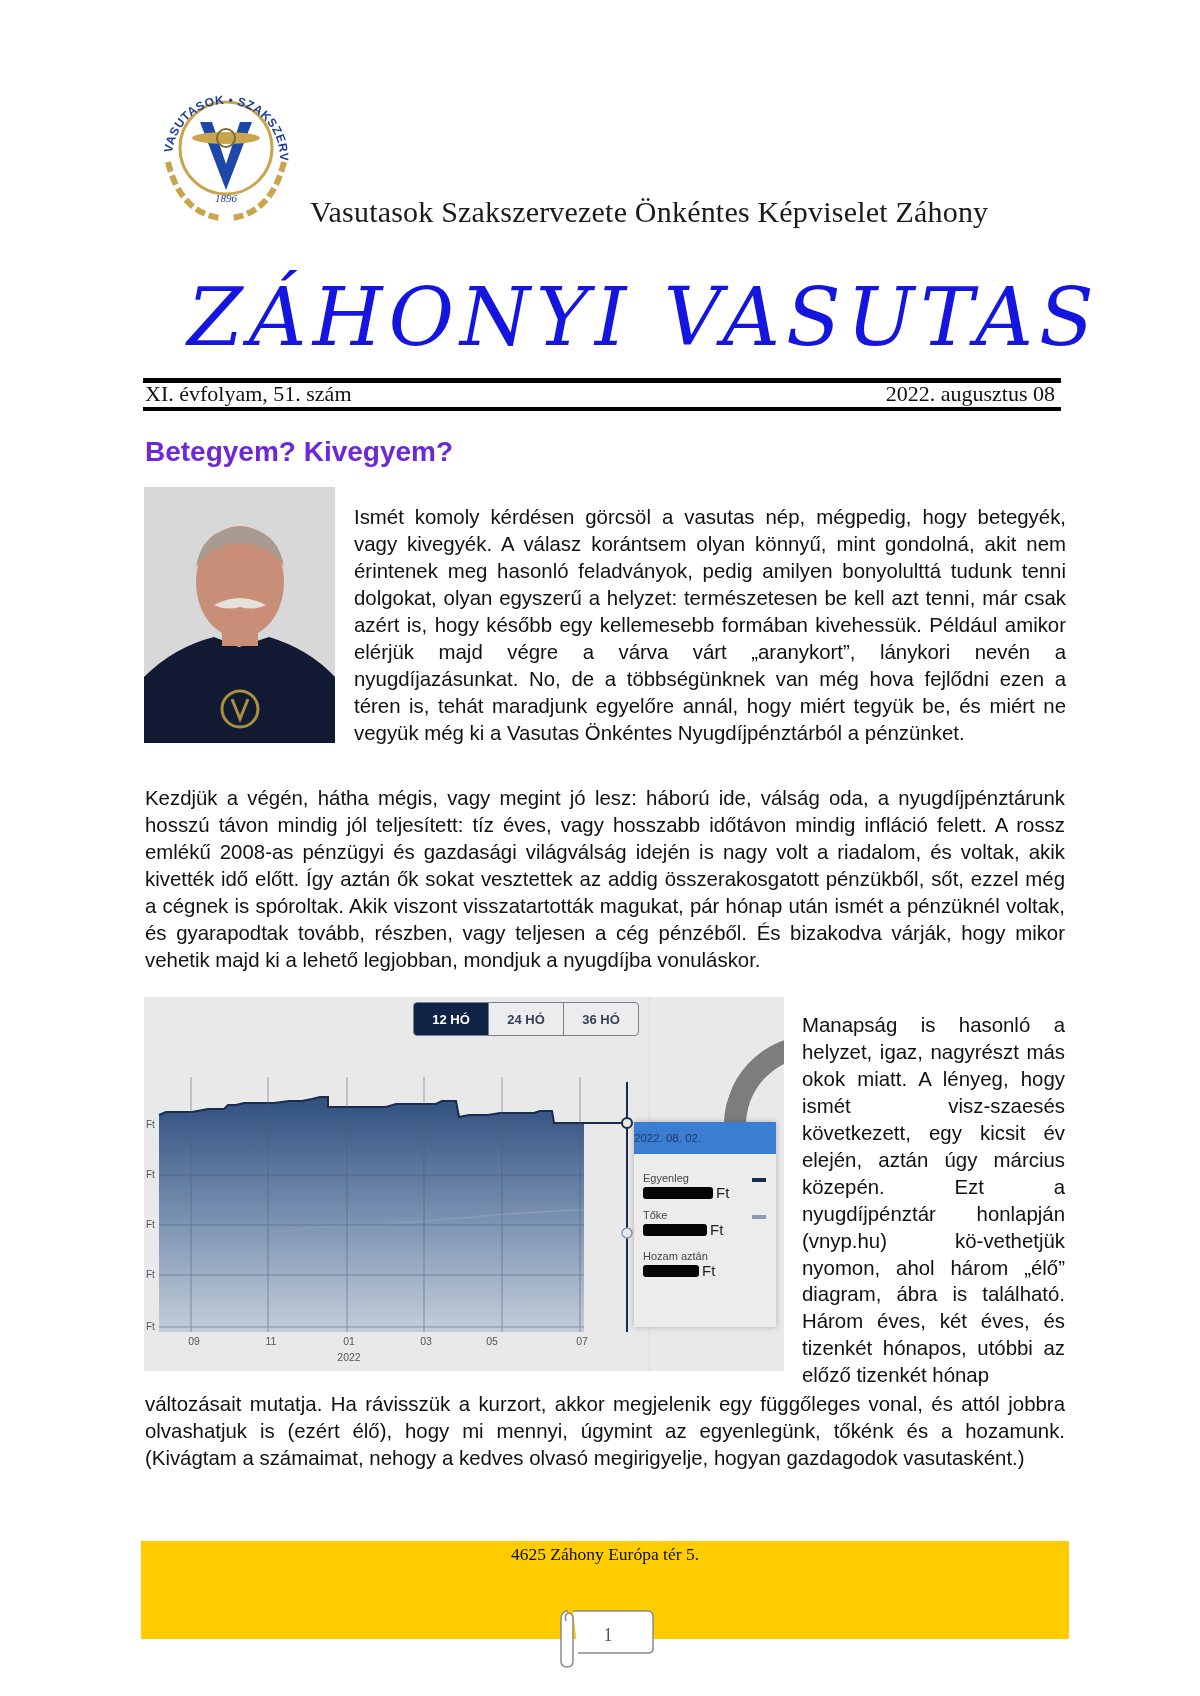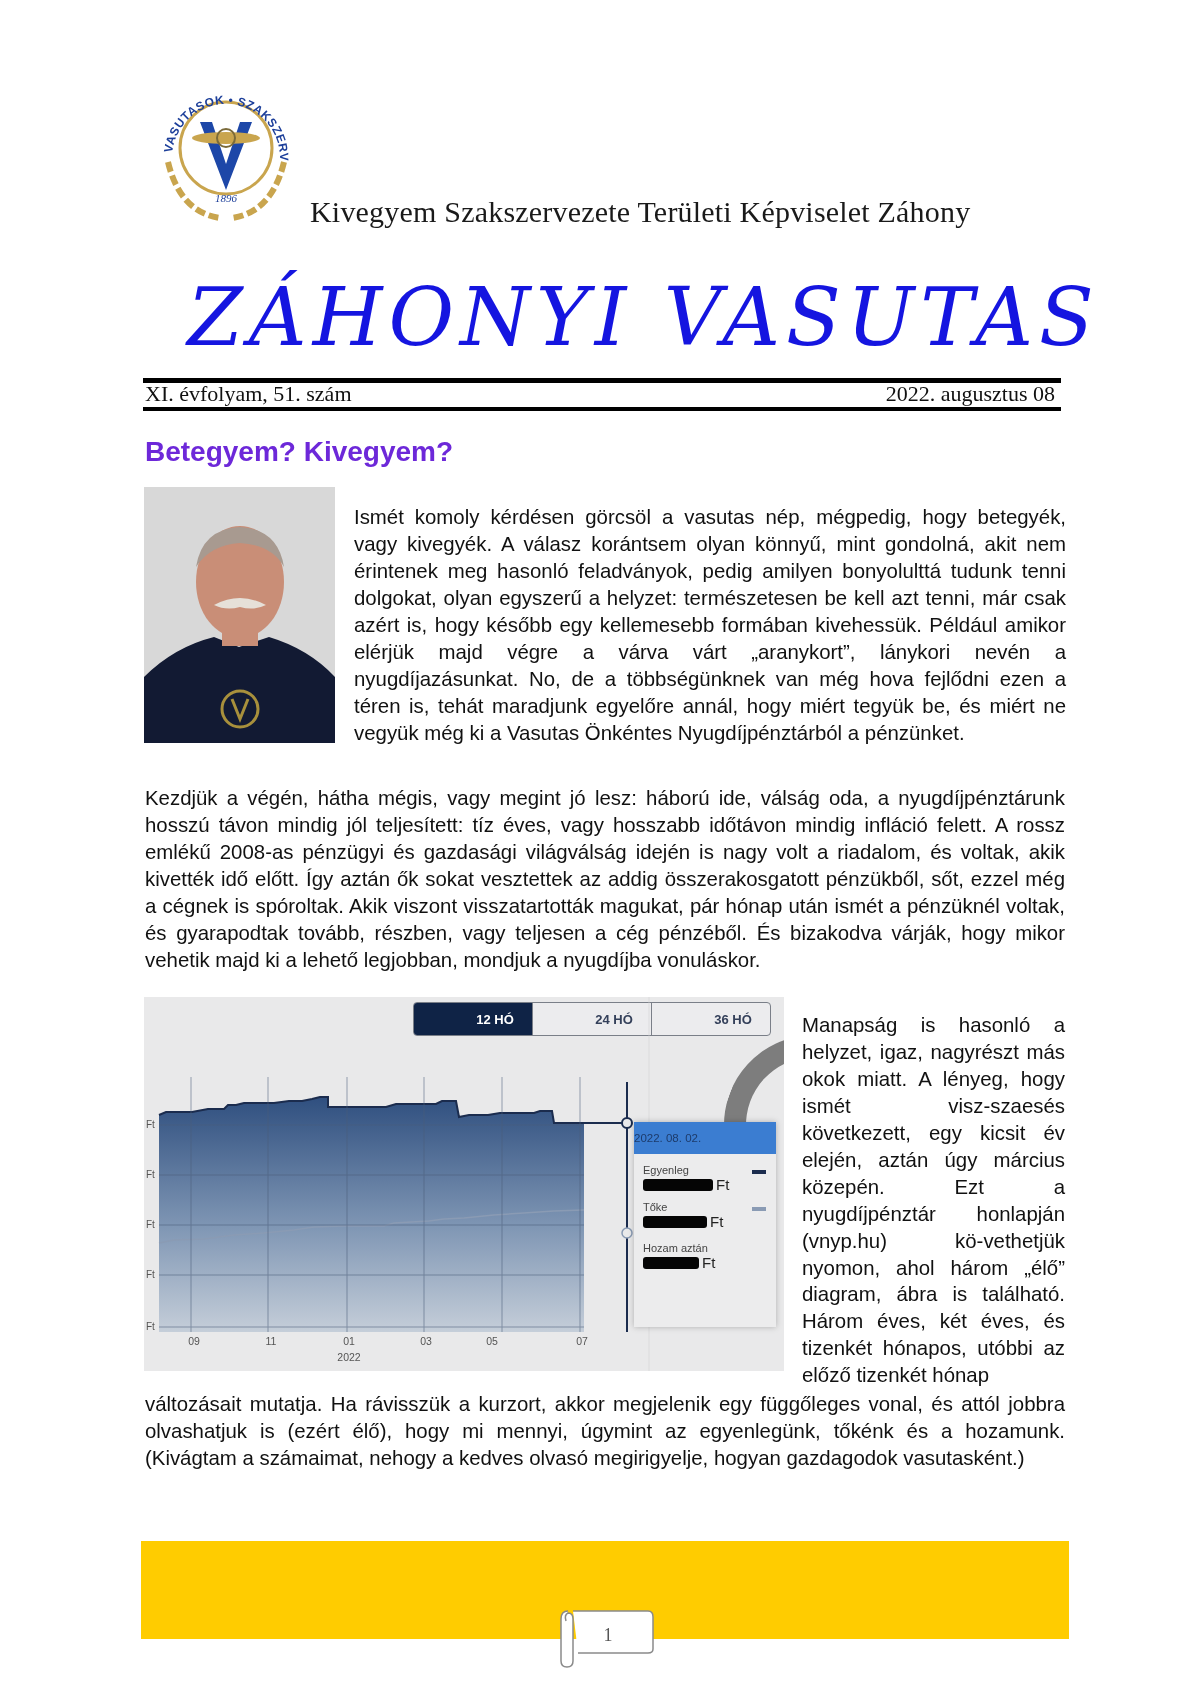--- a/index.html
+++ b/index.html
@@ -20,21 +20,21 @@
   .photo { position: absolute; left: 144px; top: 487px; width: 191px; height: 256px; background: linear-gradient(#dcdcdc, #d0d0d0); overflow: hidden; }
 
   .para { position: absolute; font-size: 20.4px; line-height: 26.9px; text-align: justify; color: #111; }
   .para1 { left: 354px; top: 484px; width: 712px; }
   .para2 { left: 145px; top: 765px; width: 920px; }
   .para3 { left: 802px; top: 992px; width: 263px; }
   .para4 { left: 145px; top: 1371px; width: 920px; }
 
   .chart-shot { position: absolute; left: 144px; top: 997px; width: 640px; height: 374px; background: #e9e9ea; overflow: hidden; }
   .range-group { position: absolute; left: 269px; top: 5px; display: flex; border: 1px solid #7a7f88; border-radius: 4px; overflow: hidden; background: #ececee; }
-  .range-btn { width: 74px; height: 32px; font-size: 13px; font-weight: bold; display: flex; align-items: center; justify-content: center; color: #34405a; border-right: 1px solid #7a7f88; padding-left: 44px; }
+  .range-btn { width: 74px; height: 32px; font-size: 13px; font-weight: bold; display: flex; align-items: center; justify-content: center; color: #34405a; border-right: 1px solid #7a7f88; }
   .range-btn:last-child { border-right: none; }
   .range-btn.active { background: #0f2346; color: #ffffff; }
 
   .ylab { position: absolute; left: 2px; font-size: 10px; color: #555; }
   .xlab { position: absolute; top: 338px; font-size: 10.5px; color: #555; text-align: center; width: 40px; }
 
   .tooltip { position: absolute; left: 490px; top: 125px; width: 142px; height: 205px; background: #ececed; box-shadow: 0 0 6px rgba(0,0,0,0.25); }
   .tt-date { height: 32px; background: #3b7dd1; color: #1d3b6b; font-size: 11.5px; line-height: 32px; }
   .tt-label { font-size: 11px; color: #444; margin-left: 9px; }
   .tt-val { font-size: 15px; color: #222; margin-left: 9px; display: flex; align-items: center; gap: 3px; }
@@ -61,21 +61,21 @@
       <textPath href="#ringpath" startOffset="3%">VASUTASOK • SZAKSZERVEZETE</textPath>
     </text>
     <path d="M50 50 L76 118 L102 50 L90 50 L76 92 L62 50 Z" fill="#1d47a8"></path>
     <ellipse cx="76" cy="66" rx="34" ry="6" fill="#c9a54e"></ellipse>
     <circle cx="76" cy="66" r="9" fill="none" stroke="#7a6a3a" stroke-width="2"></circle>
     <text x="76" y="130" font-size="11" font-style="italic" text-anchor="middle" fill="#1d3f9a" font-family="Liberation Serif, serif">1896</text>
     <path d="M18 90 Q 30 140 70 146" fill="none" stroke="#c9a54e" stroke-width="6" stroke-dasharray="10 4"></path>
     <path d="M134 90 Q 122 140 82 146" fill="none" stroke="#c9a54e" stroke-width="6" stroke-dasharray="10 4"></path>
   </svg>
 </div>
-<div class="org-name">Kivegyem Szakszervezete Területi Képviselet Záhony</div>
+<div class="org-name">Vasutasok Szakszervezete Önkéntes Képviselet Záhony</div>
 
 <div class="masthead">ZÁHONYI VASUTAS</div>
 
 <div class="rule top"></div>
 <div class="issue-row">
   <span>XI. évfolyam, 51. szám</span>
   <span>2022. augusztus 08</span>
 </div>
 <div class="rule bottom"></div>
 
@@ -150,21 +150,21 @@
   <span class="xlab" style="left:185px">01</span>
   <span class="xlab" style="left:262px">03</span>
   <span class="xlab" style="left:328px">05</span>
   <span class="xlab" style="left:418px">07</span>
   <span class="xlab" style="left:185px;top:354px">2022</span>
 
   <div class="gauge"></div>
 
   <div class="tooltip">
     <div class="tt-date">2022. 08. 02.</div>
-    <div style="position:relative;margin-top:10px;">
+    <div style="position:relative;margin-top:18px;">
       <div class="tt-label">Egyenleg</div>
       <span class="tt-swatch" style="top:6px;background:#1b2c4e;"></span>
       <div class="tt-val">
           <span class="redact" style="width:70px"></span>
           <span>Ft</span>
         </div>
     </div>
     <div style="position:relative;margin-top:8px;">
       <div class="tt-label">Tőke</div>
       <span class="tt-swatch" style="top:6px;background:#8a9bb4;"></span>
@@ -180,19 +180,20 @@
           <span>Ft</span>
         </div>
     </div>
   </div>
 </div>
 
 <p class="para para3">Manapság is hasonló a helyzet, igaz, nagyrészt más okok miatt. A lényeg, hogy ismét visz-szaesés következett, egy kicsit év elején, aztán úgy március közepén. Ezt a nyugdíjpénztár honlapján (vnyp.hu) kö-vethetjük nyomon, ahol három „élő” diagram, ábra is található. Három éves, két éves, és tizenkét hónapos, utóbbi az előző tizenkét hónap</p>
 <p class="para para4">változásait mutatja. Ha rávisszük a kurzort, akkor megjelenik egy függőleges vonal, és attól jobbra olvashatjuk is (ezért élő), hogy mi mennyi, úgymint az egyenlegünk, tőkénk és a hozamunk. (Kivágtam a számaimat, nehogy a kedves olvasó megirigyelje, hogyan gazdagodok vasutasként.)</p>
 
 <div class="footer">
+  <div>4625 Záhony Európa tér 5.</div>
 </div>
 
 <svg class="page-scroll" viewBox="0 0 110 66">
   <path d="M20 8 L95 8 Q 100 8 100 14 L100 46 Q 100 50 95 50 L25 50" fill="#fff" stroke="#8a8a8a" stroke-width="1.5"></path>
   <path d="M15 8 Q 8 8 8 16 L8 58 Q 8 64 14 64 Q 20 64 20 58 L20 16 Q 20 10 15 10 Q 11 12 13 18" fill="#fff" stroke="#8a8a8a" stroke-width="1.5"></path>
 </svg>
 <div class="page-num">1</div>
 
 </body></html>

